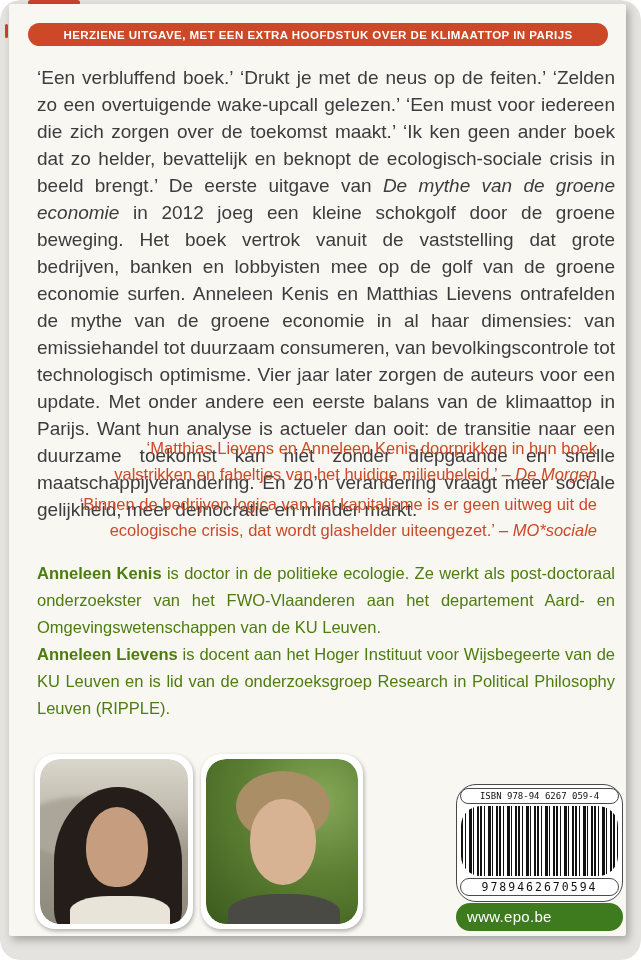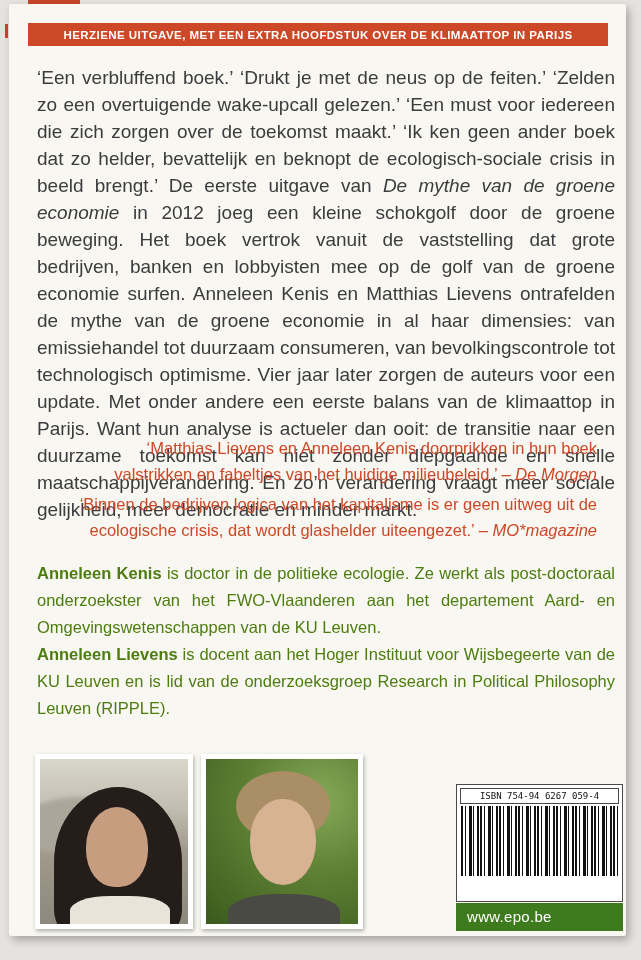--- a/index.html
+++ b/index.html
@@ -1,15 +1,15 @@
 <!DOCTYPE html>
 <html><head>
 <meta charset="utf-8">
 <style>
-  * { margin:0; padding:0; box-sizing:border-box; }
+  * { margin:0; padding:0; box-sizing:border-box;border-radius:20px; }
   body { font-family:"Liberation Sans", sans-serif; }
   .page {
     position:relative; width:641px; height:960px;
     background:#e4e3df; overflow:hidden;
   }
   .red-sliver-top {
     position:absolute; left:28px; top:0; width:52px; height:5px;
     background:#c8452a;
   }
   .red-sliver-left {
@@ -118,21 +118,21 @@
   <div class="cover">
 
     <div class="banner">
       <span>HERZIENE UITGAVE, MET EEN EXTRA HOOFDSTUK OVER DE KLIMAATTOP IN PARIJS</span>
     </div>
 
     <p class="body-text"><span>‘Een verbluffend boek.’ ‘Drukt je met de neus op de feiten.’ ‘Zelden zo een overtuigende wake-upcall gelezen.’ ‘Een must voor iedereen die zich zorgen over de toekomst maakt.’ ‘Ik ken geen ander boek dat zo helder, bevattelijk en beknopt de ecologisch-sociale crisis in beeld brengt.’ De eerste uitgave van </span><i>De mythe van de groene economie</i><span> in 2012 joeg een kleine schokgolf door de groene beweging. Het boek vertrok vanuit de vaststelling dat grote bedrijven, banken en lobbyisten mee op de golf van de groene economie surfen. Anneleen Kenis en Matthias Lievens ontrafelden de mythe van de groene economie in al haar dimensies: van emissiehandel tot duurzaam consumeren, van bevolkingscontrole tot technologisch optimisme. Vier jaar later zorgen de auteurs voor een update. Met onder andere een eerste balans van de klimaattop in Parijs. Want hun analyse is actueler dan ooit: de transitie naar een duurzame toekomst kan niet zonder diepgaande en snelle maatschappijverandering. En zo’n verandering vraagt meer sociale gelijkheid, meer democratie en minder markt.</span></p>
 
     <div class="quotes">
       <p class="quote"><span>‘Matthias Lievens en Anneleen Kenis doorprikken in hun boek valstrikken en fabeltjes van het huidige milieubeleid.’ </span><i>– De Morgen</i></p>
-      <p class="quote"><span>‘Binnen de bedrijven logica van het kapitalisme is er geen uitweg uit de ecologische crisis, dat wordt glashelder uiteengezet.’ </span><i>– MO*magazine</i></p>
+      <p class="quote"><span>‘Binnen de bedrijven logica van het kapitalisme is er geen uitweg uit de ecologische crisis, dat wordt glashelder uiteengezet.’ </span><i>– MO*sociale</i></p>
     </div>
 
     <div class="bios">
       <p><b>Anneleen Kenis</b><span> is doctor in de politieke ecologie. Ze werkt als post-doctoraal onderzoekster van het FWO-Vlaanderen aan het departement Aard- en Omgevingswetenschappen van de KU Leuven.</span></p>
       <p><b>Anneleen Lievens</b><span> is docent aan het Hoger Instituut voor Wijsbegeerte van de KU Leuven en is lid van de onderzoeksgroep Research in Political Philosophy Leuven (RIPPLE).</span></p>
     </div>
 
     <div class="photo photo-left">
       <div class="photo-inner">
         <div class="ph-a-bg"></div>
@@ -146,22 +146,23 @@
     <div class="photo photo-right">
       <div class="photo-inner">
         <div class="ph-m-bg"></div>
         <div class="ph-m-hair"></div>
         <div class="ph-m-face"></div>
         <div class="ph-m-shirt"></div>
       </div>
     </div>
 
     <div class="barcode-box">
-      <div class="isbn-label">ISBN 754-94 6267 059-4</div>
+      <div class="isbn-label">ISBN 978-94 6267 059-4</div>
       <div class="bars"></div>
+      <div class="barcode-number">9789462670594</div>
     </div>
 
     <div class="epo-band">
       <span>www.epo.be</span>
     </div>
 
   </div>
 </div>
 
 </body></html>

